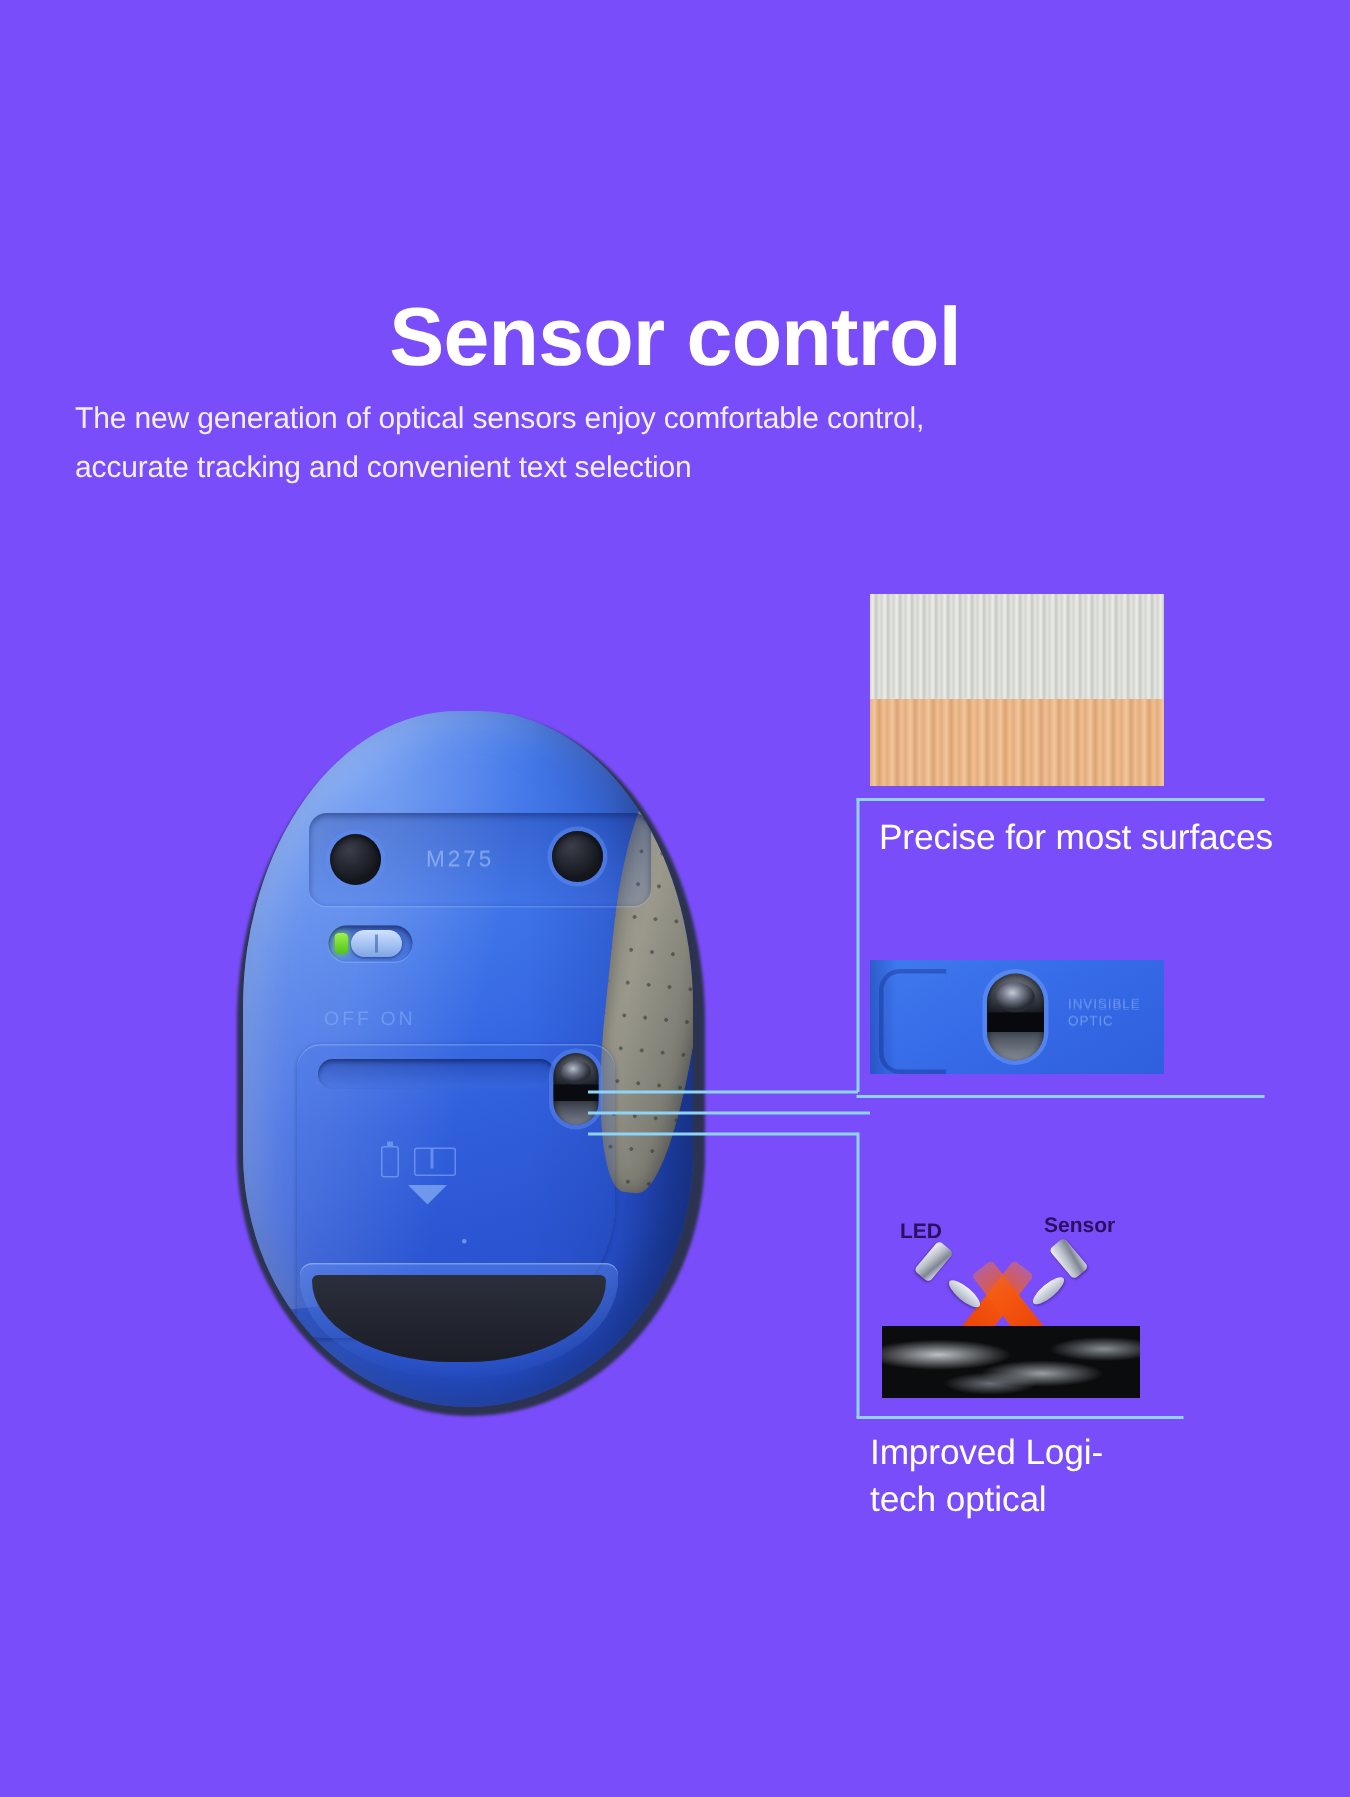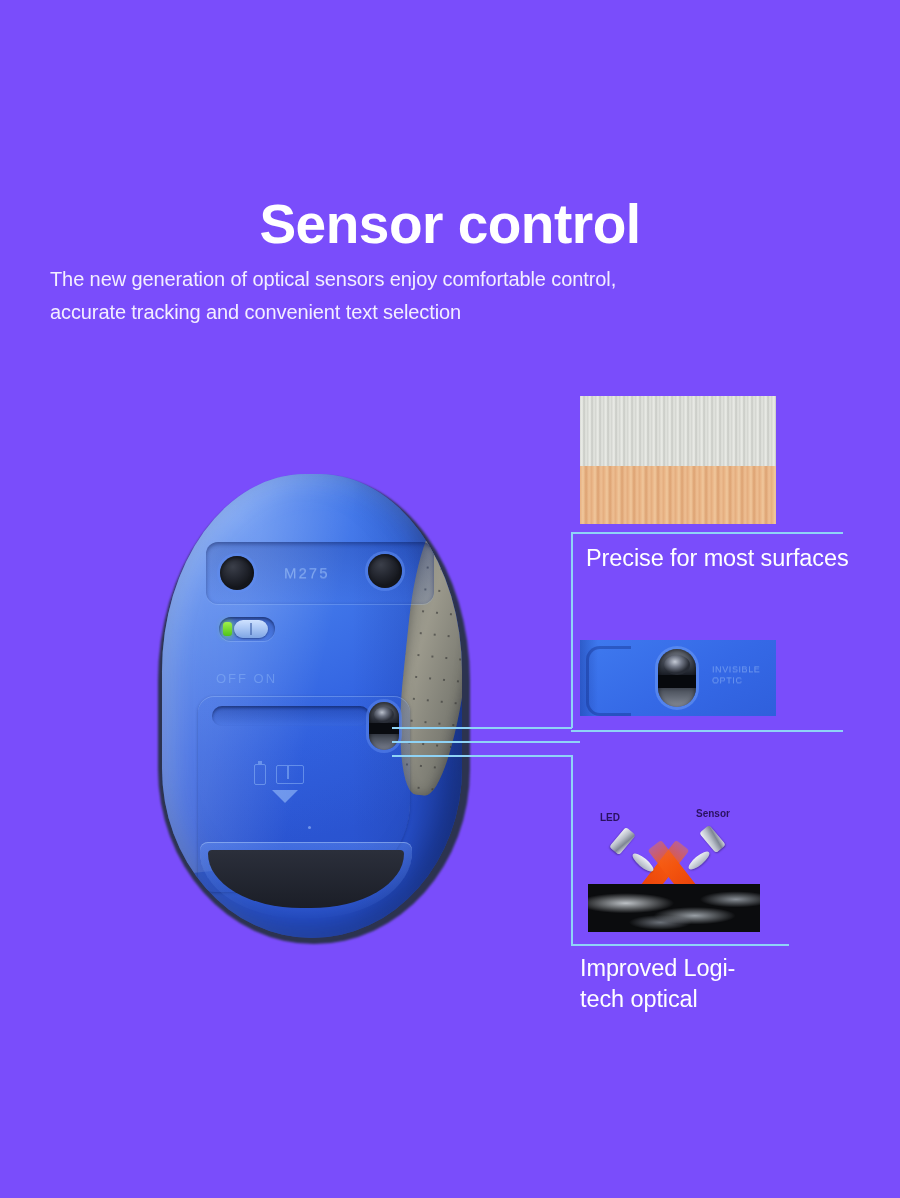--- a/index.html
+++ b/index.html
@@ -383,21 +383,21 @@
     position: absolute;
     width: 26px; height: 9px;
     border-radius: 50%;
     background: linear-gradient(180deg, #f0f3f7, #aab2bf);
     box-shadow: 0 1px 2px rgba(0,0,0,.35);
   }
   .opt-lens.l1 { left: 50px; top: 52px; transform: rotate(40deg); }
   .opt-lens.l2 { left: 106px; top: 50px; transform: rotate(-40deg); }
   .opt-lbl {
     position: absolute;
-    font-size: 10px;
+    font-size: 14px;
     font-weight: 700;
     color: #2a1160;
   }
   .opt-lbl.led    { left: 20px; top: 6px; }
   .opt-lbl.sensor { left: 116px; top: 2px; }
 
   
   .caption {
     position: absolute;
     color: #ffffff;

